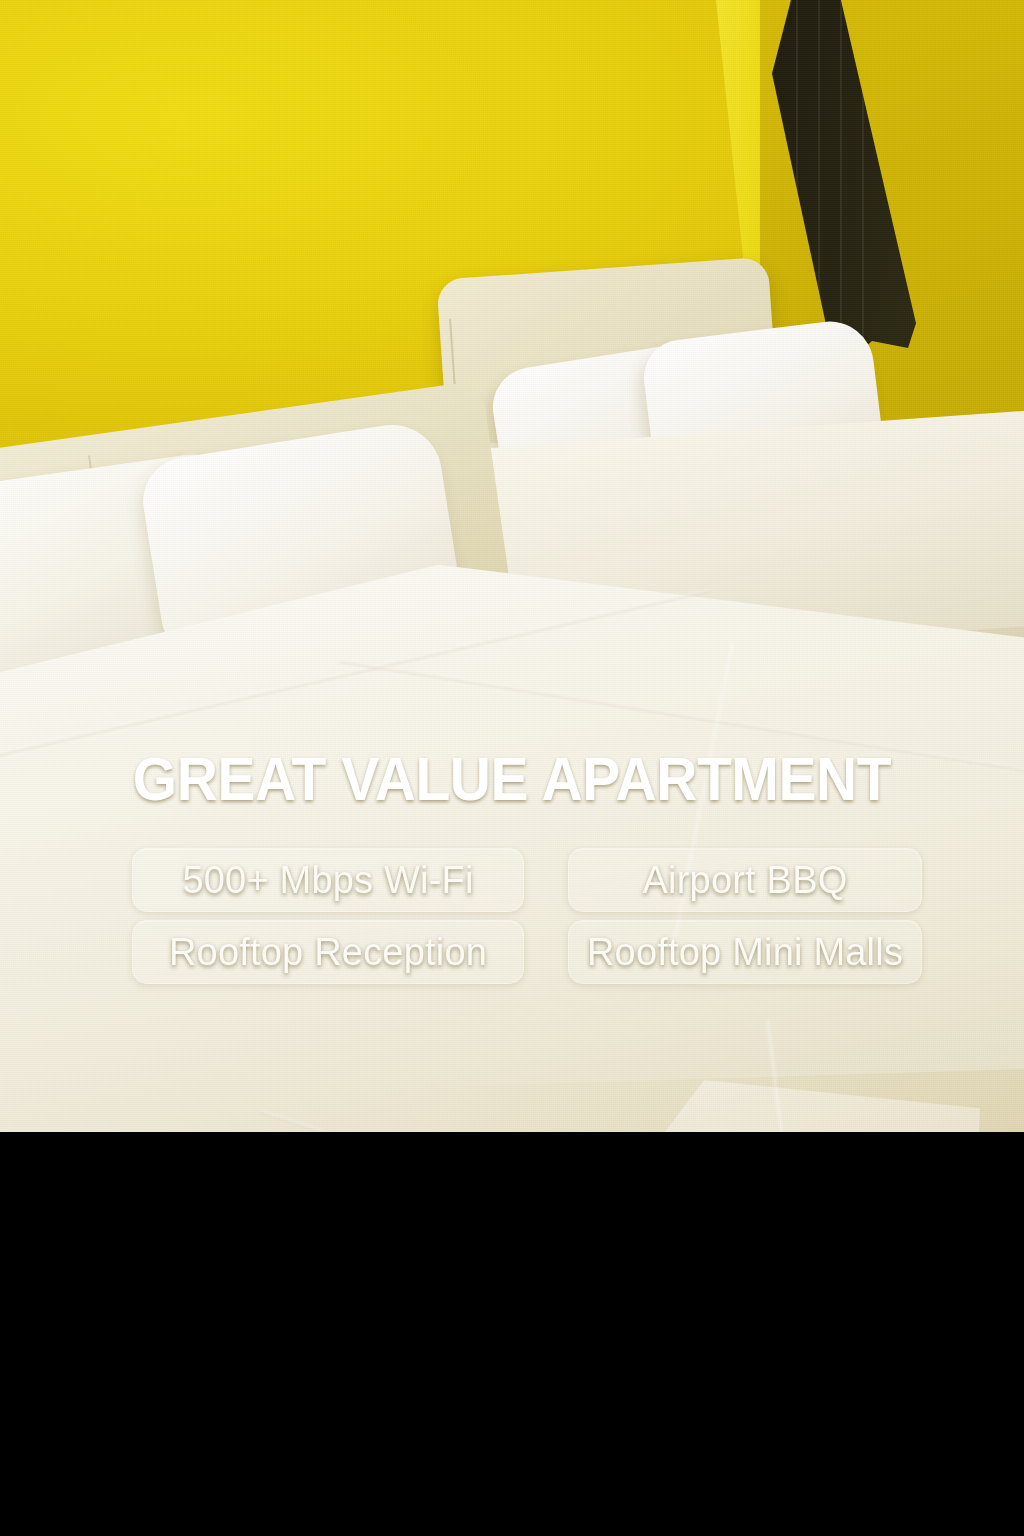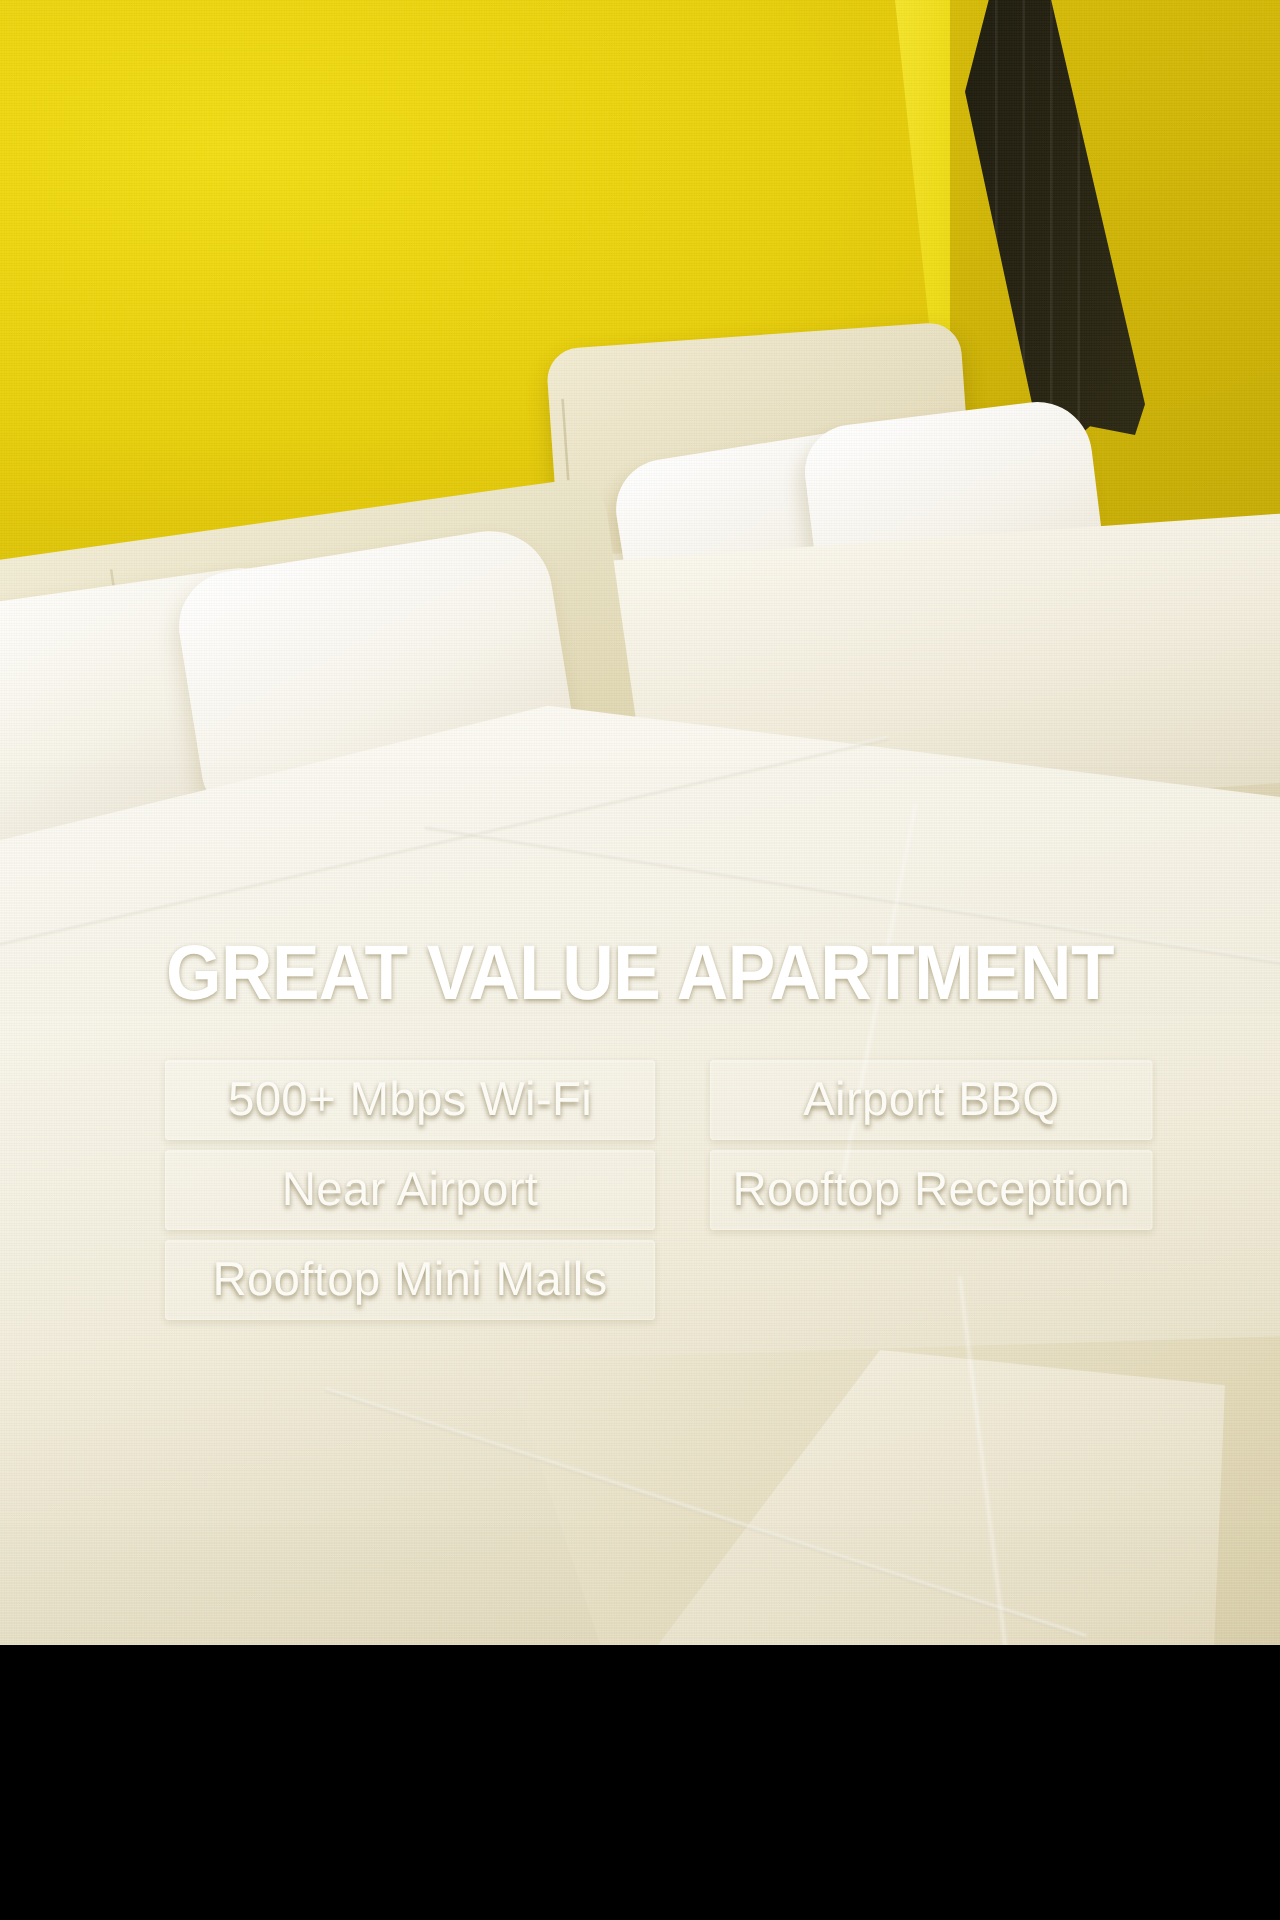--- a/index.html
+++ b/index.html
@@ -1,20 +1,20 @@
 <!DOCTYPE html>
 <html><head>
 <meta charset="utf-8">
 <style>
   * { margin:0; padding:0; box-sizing:border-box; }
   html,body { width:1024px; height:1536px; overflow:hidden; background:#000; }
 
   .poster{
     position:relative;
-    width:1024px; height:1316px;
+    width:1024px; height:1132px;
     overflow:hidden;
     font-family:"Liberation Sans", sans-serif;
   }
 
   
   .photo{ position:absolute; inset:0; overflow:hidden; }
 
   
   .wall{
     position:absolute; left:0; top:0; width:1024px; height:660px;
@@ -183,21 +183,21 @@
   .badge-grid{
     position:absolute; left:96px; top:848px;
     width:826px;
     display:grid;
     grid-template-columns:428px 390px;
     column-gap:8px;
     row-gap:8px;
   }
   .badge{
     height:64px;
-    border-radius:3px;
+    border-radius:15px;
     background:rgba(255,255,255,.17);
     border:1px solid rgba(255,255,255,.28);
     box-shadow:inset 0 1px 0 rgba(255,255,255,.22), 0 2px 6px rgba(90,70,10,.12);
     display:flex; align-items:center; justify-content:center;
     color:#fbfaf5;
     font-size:38px;
     font-weight:normal;
     letter-spacing:.2px;
     white-space:nowrap;
     text-shadow:0 2px 4px rgba(80,62,8,.5);
@@ -254,21 +254,20 @@
   </div>
 
   <div class="overlay">
 
     <div class="title">GREAT VALUE APARTMENT</div>
 
     <div class="badge-grid">
       <div class="badge">500+ Mbps Wi-Fi</div>
       <div class="badge">Airport BBQ</div>
 
-      <div class="badge">Near Airport</div>
 
       <div class="badge">Rooftop Reception</div>
 
       <div class="badge">Rooftop Mini Malls</div>
     </div>
 
   </div>
 </div>
 
 </body></html>

